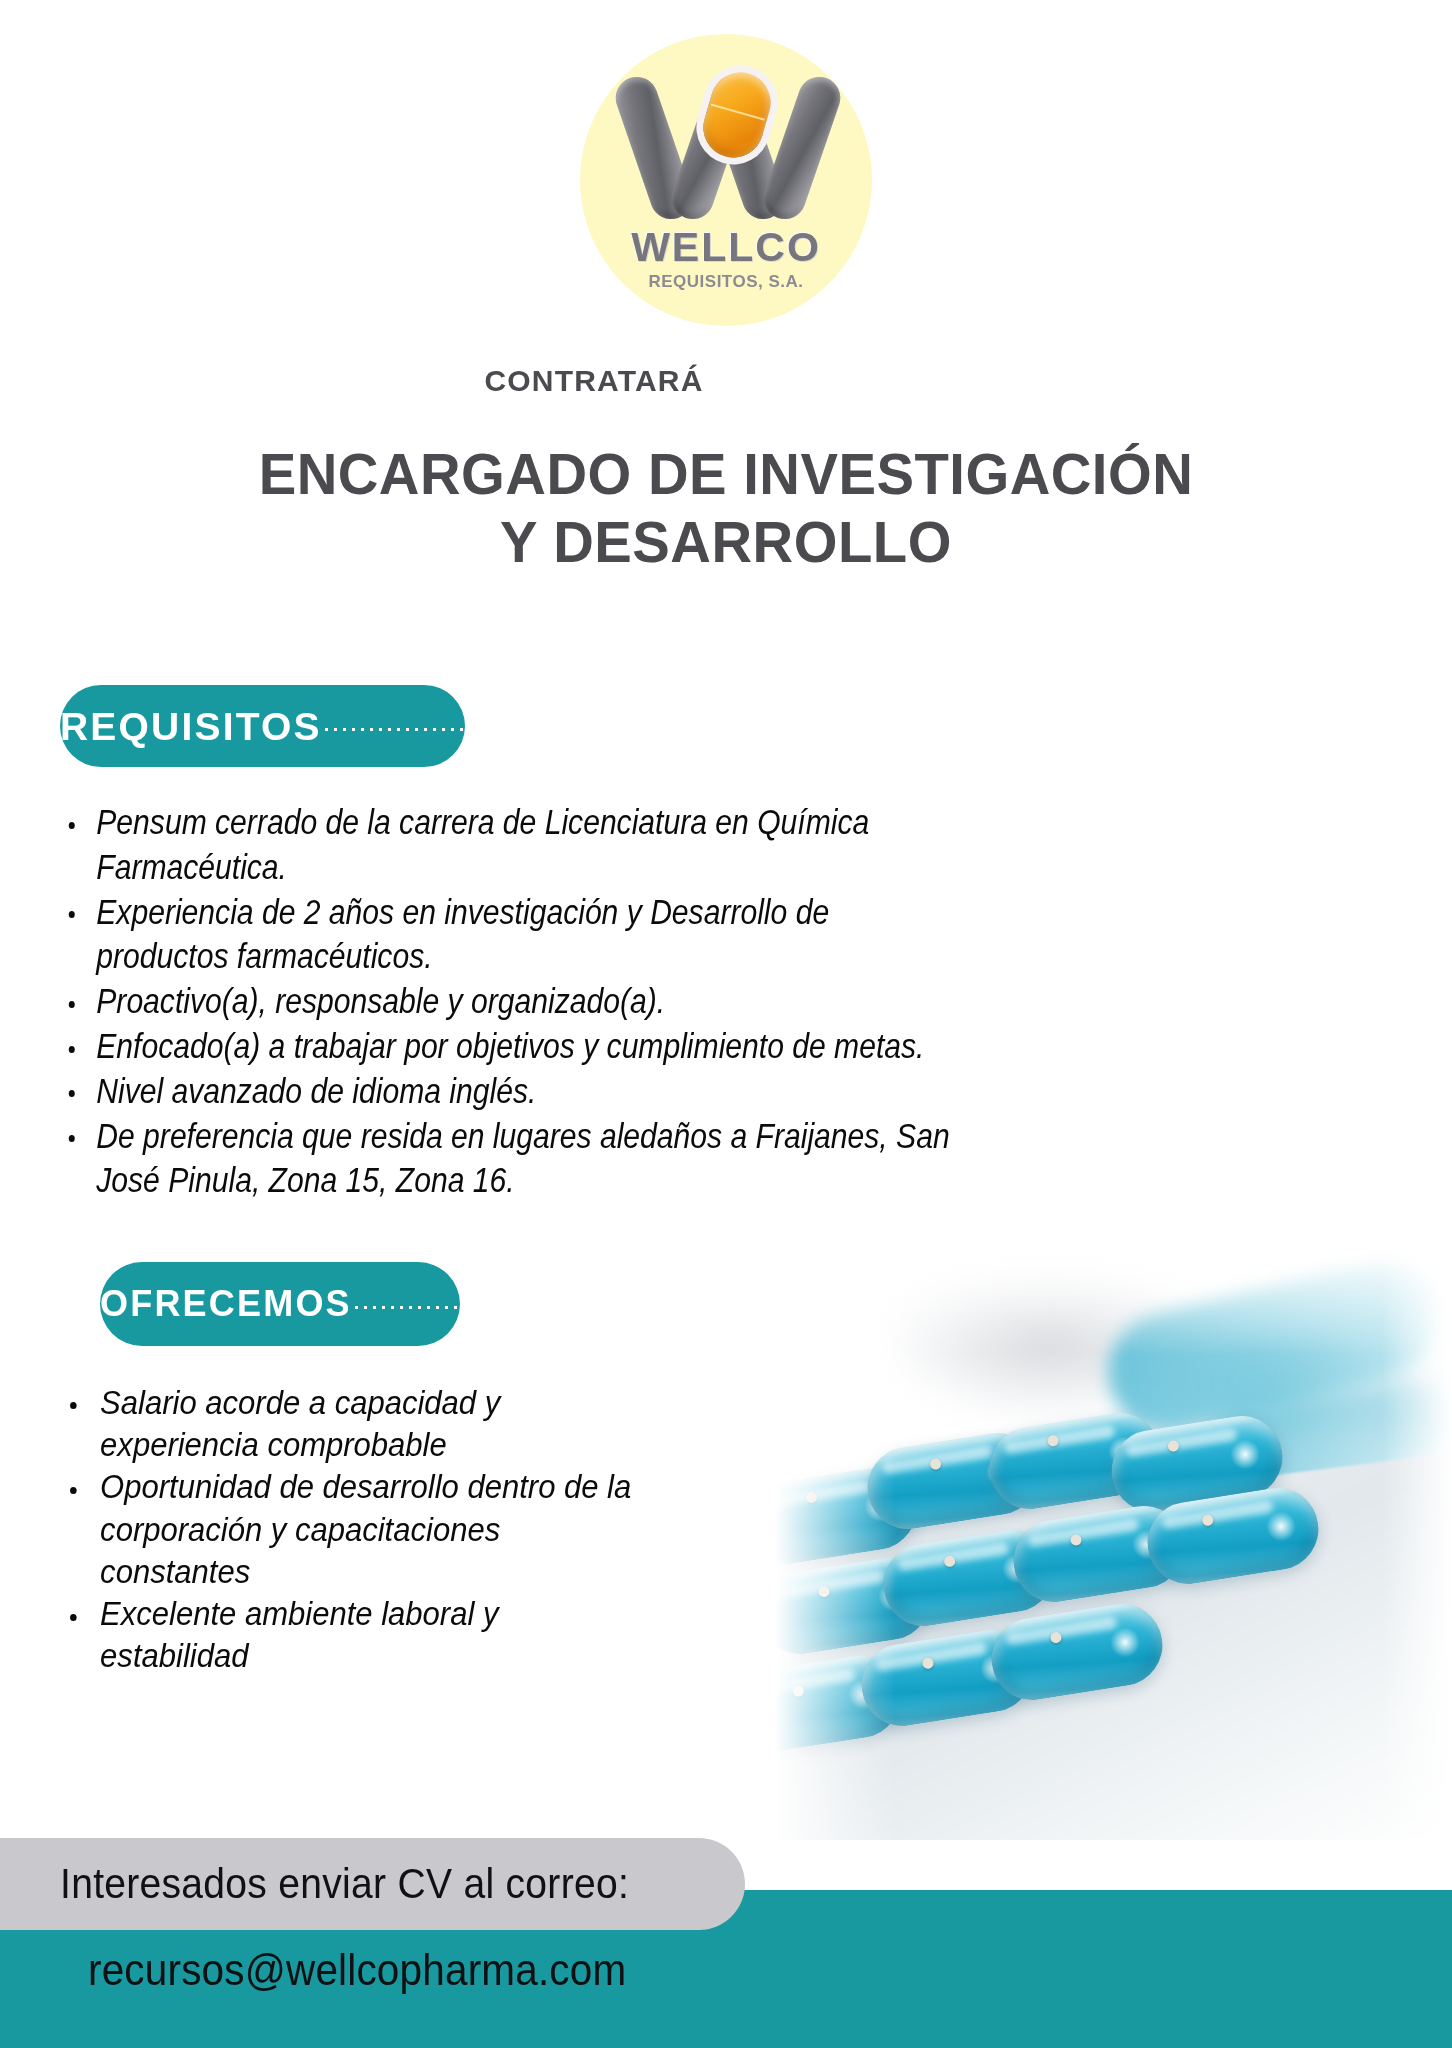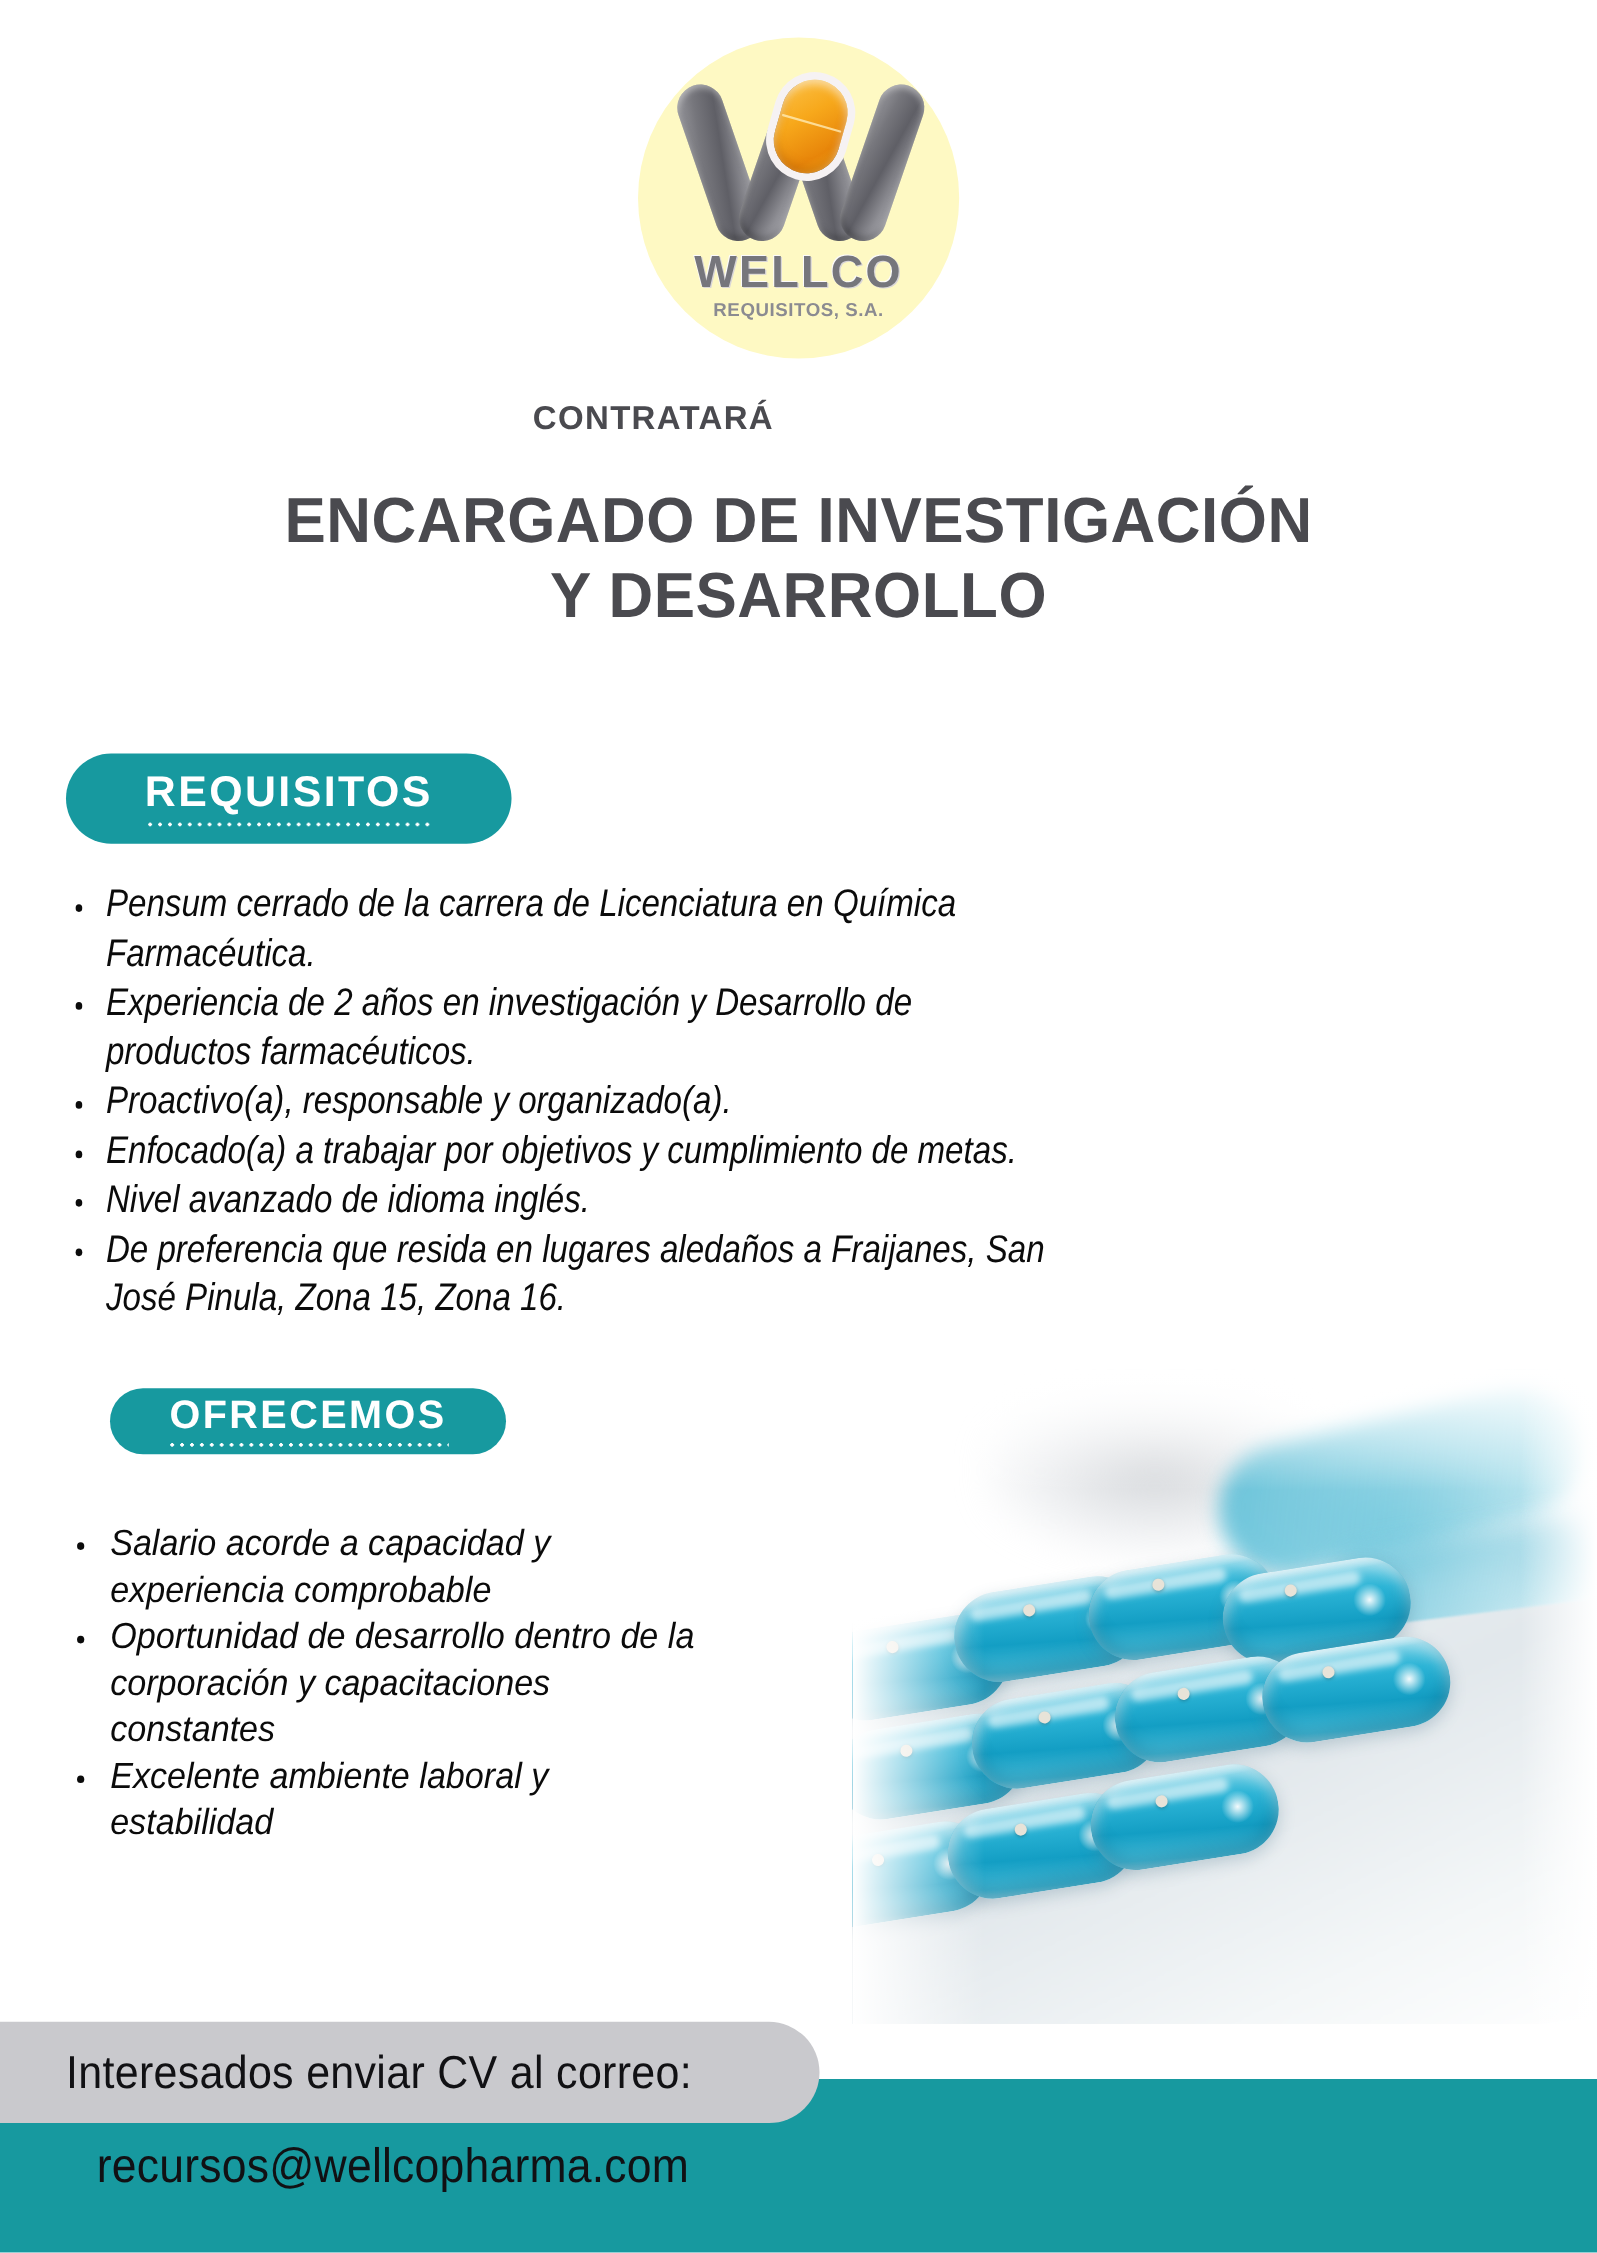--- a/index.html
+++ b/index.html
@@ -127,21 +127,21 @@
     color: #4a4a4f;
     transform: scaleX(.97);
   }
 
   
   .badge {
     position: absolute;
     background: #17999f;
     border-radius: 999px;
     display: flex;
-    flex-direction: column;
+    flex-direction: row;
     align-items: center;
     justify-content: center;
     color: #ffffff;
   }
   .badge-label {
     font-family: "Liberation Sans", sans-serif;
     font-weight: 700;
     font-size: 39px;
     letter-spacing: 2.2px;
     line-height: 1;
@@ -149,21 +149,21 @@
   }
   .badge-dots {
     margin-top: 7px;
     height: 5px;
     background-image: radial-gradient(circle, #ffffff 0 1.6px, transparent 1.7px);
     background-size: 9px 5px;
     background-repeat: repeat-x;
   }
   .badge-req        { left: 60px;  top: 685px;  width: 405px; height: 82px; }
   .badge-req .badge-dots  { width: 262px; }
-  .badge-ofr        { left: 100px; top: 1262px; width: 360px; height: 60px; }
+  .badge-ofr        { left: 100px; top: 1262px; width: 360px; height: 84px; }
   .badge-ofr .badge-dots  { width: 256px; }
   .badge-ofr .badge-label { font-size: 36px; }
 
   
   ul.bullets {
     position: absolute;
     list-style: none;
     margin: 0;
     padding: 0;
   }

